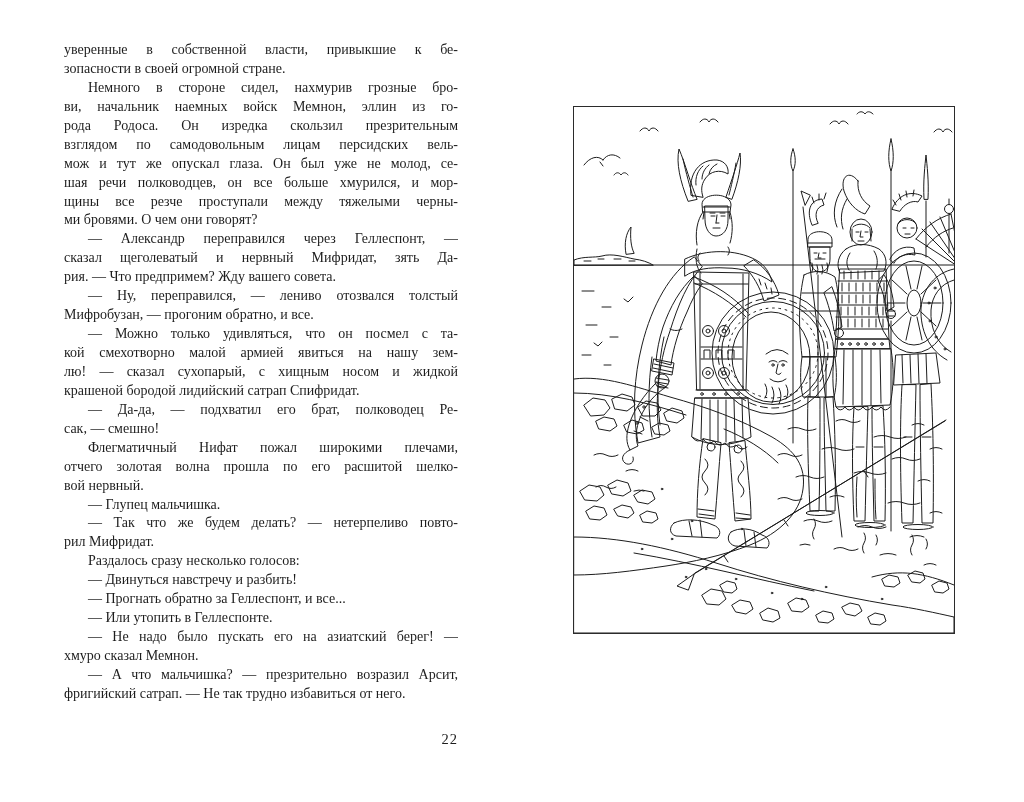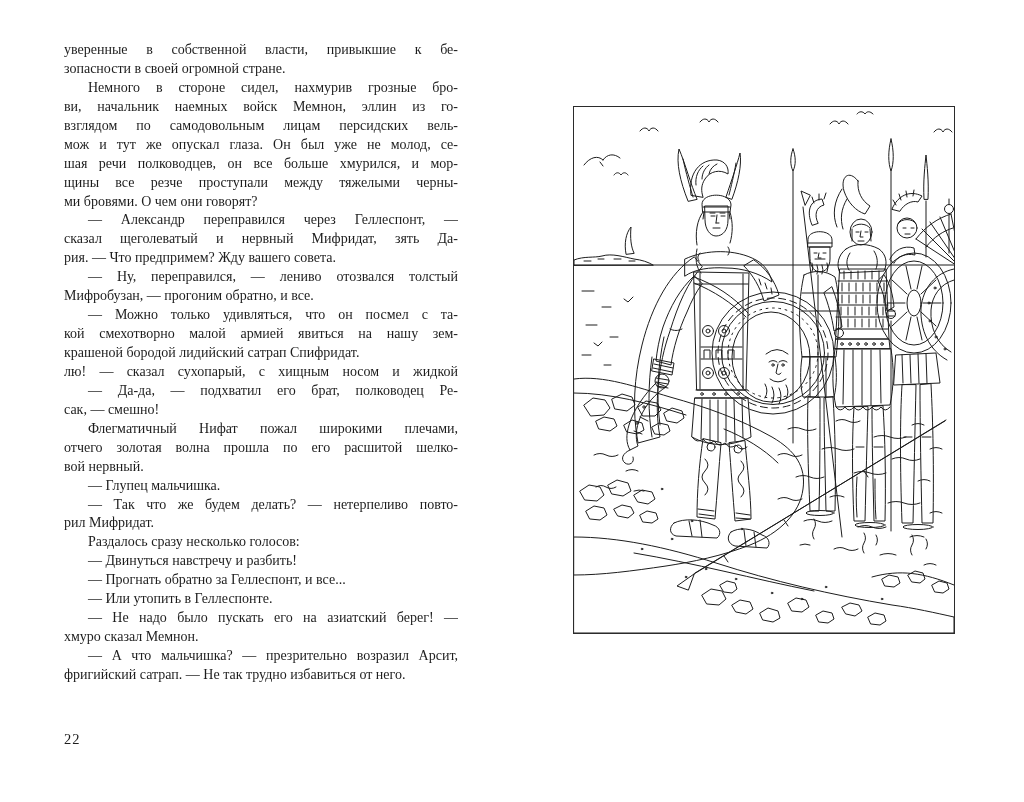--- a/index.html
+++ b/index.html
@@ -11,54 +11,55 @@
   .text-col { position:absolute; left:64px; top:41px; width:394px; }
   .line {
     height:18.95px; line-height:18.95px; font-size:14px;
     text-align:justify; text-align-last:justify; overflow:hidden;
     white-space:normal;
   }
   .line.ind { padding-left:24px; }
   .line.end { text-align-last:left; white-space:nowrap; overflow:visible; }
   .pagenum {
     position:absolute; left:64px; top:731px; width:394px;
-    text-align:left; font-size:14.5px; letter-spacing:1px;
+    text-align:right; font-size:14.5px; letter-spacing:1px;
   }
   .illus {
     position:absolute; left:573px; top:106px; width:382px; height:528px;
     border:1px solid #2b2b2b; box-sizing:border-box; background:#fff;
   }
   .illus svg { display:block; width:100%; height:100%; }
   .illus path, .illus circle, .illus ellipse, .illus line {
     stroke:#1d1d1d; fill:none; stroke-width:1;
     stroke-linecap:round; stroke-linejoin:round;
   }
 </style>
 </head>
 <body>
 
 <div class="text-col">
     <div class="line">уверенные в собственной власти, привыкшие к бе-</div>
     <div class="line end">зопасности в своей огромной стране.</div>
     <div class="line ind">Немного в стороне сидел, нахмурив грозные бро-</div>
     <div class="line">ви, начальник наемных войск Мемнон, эллин из го-</div>
+    <div class="line">рода Родоса. Он изредка скользил презрительным</div>
     <div class="line">взглядом по самодовольным лицам персидских вель-</div>
     <div class="line">мож и тут же опускал глаза. Он был уже не молод, се-</div>
     <div class="line">шая речи полководцев, он все больше хмурился, и мор-</div>
     <div class="line">щины все резче проступали между тяжелыми черны-</div>
     <div class="line end">ми бровями. О чем они говорят?</div>
     <div class="line ind">— Александр переправился через Геллеспонт, —</div>
     <div class="line">сказал щеголеватый и нервный Мифридат, зять Да-</div>
     <div class="line end">рия. — Что предпримем? Жду вашего совета.</div>
     <div class="line ind">— Ну, переправился, — лениво отозвался толстый</div>
     <div class="line end">Мифробузан, — прогоним обратно, и все.</div>
     <div class="line ind">— Можно только удивляться, что он посмел с та-</div>
     <div class="line">кой смехотворно малой армией явиться на нашу зем-</div>
+    <div class="line">лю! — сказал сухопарый, с хищным носом и жидкой</div>
     <div class="line end">крашеной бородой лидийский сатрап Спифридат.</div>
-    <div class="line">лю! — сказал сухопарый, с хищным носом и жидкой</div>
     <div class="line ind">— Да-да, — подхватил его брат, полководец Ре-</div>
     <div class="line end">сак, — смешно!</div>
     <div class="line ind">Флегматичный Нифат пожал широкими плечами,</div>
     <div class="line">отчего золотая волна прошла по его расшитой шелко-</div>
     <div class="line end">вой нервный.</div>
     <div class="line ind end">— Глупец мальчишка.</div>
     <div class="line ind">— Так что же будем делать? — нетерпеливо повто-</div>
     <div class="line end">рил Мифридат.</div>
     <div class="line ind end">Раздалось сразу несколько голосов:</div>
     <div class="line ind end">— Двинуться навстречу и разбить!</div>

